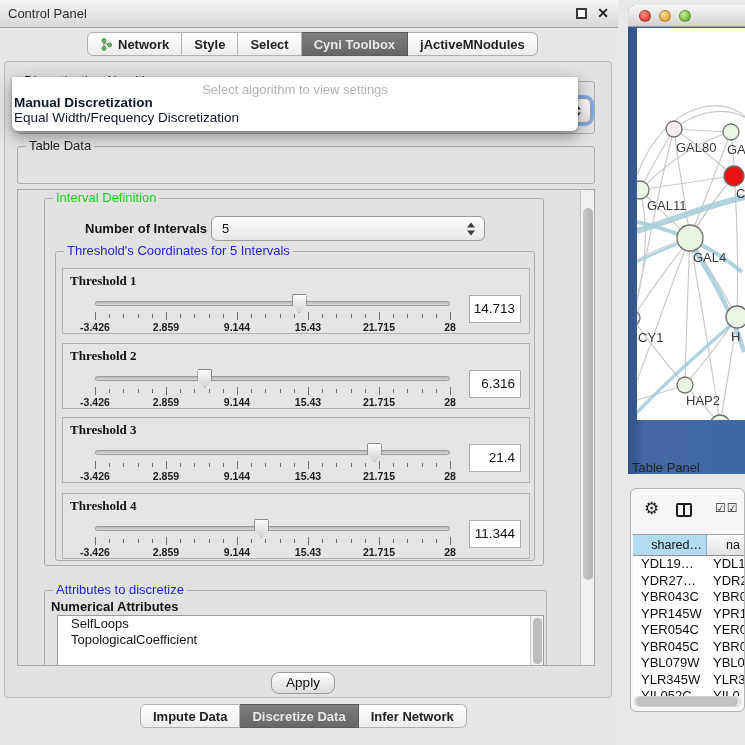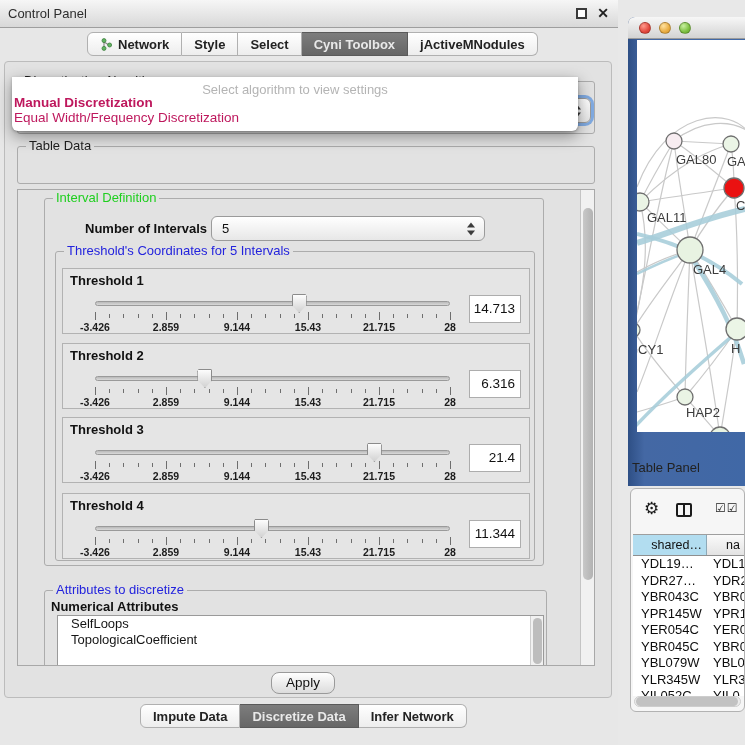--- a/index.html
+++ b/index.html
@@ -37,33 +37,33 @@
   .stepper{position:absolute;right:9px;top:50%;transform:translateY(-50%);}
   .stepper i{display:block;width:0;height:0;border-left:4px solid transparent;border-right:4px solid transparent;}
   .stepper .up{border-bottom:5px solid #3c3c3c;margin-bottom:3px;}
   .stepper .dn{border-top:5px solid #3c3c3c;}
   .focusring{box-shadow:0 0 0 3px rgba(110,160,225,.85);}
 
   
   .popup{position:absolute;left:12px;top:77px;width:566px;height:54px;background:#fff;z-index:60;
     border-radius:0 0 6px 6px;box-shadow:0 5px 16px rgba(0,0,0,.40),0 1px 3px rgba(0,0,0,.25);}
   .popup .hint{height:18px;padding-top:5px;text-align:center;font-size:13px;color:#b4b4b4;}
-  .popup .opt{font-size:13.5px;color:#be185d;padding-left:2px;line-height:15px;}
+  .popup .opt{font-size:13.5px;color:#0f172a;padding-left:2px;line-height:15px;}
   .popup .opt.bold{font-weight:700;}
 
   
   .viewport{position:absolute;left:12px;top:127px;width:578px;height:477px;border:1px solid #a8a8a8;
     background:#e2e2e2;overflow:hidden;}
   .vsb{position:absolute;right:0;top:0;width:14px;height:100%;background:#f1f1f1;border-left:1px solid #c4c4c4;}
   .vsb .thumb{position:absolute;left:2px;top:18px;width:10px;height:372px;border-radius:6px;
     background:linear-gradient(90deg,#c8c8c8,#b2b2b2);}
 
   
   .trow-panel{position:absolute;left:6px;width:468px;height:66px;border:1px solid #b2b2b2;background:#e5e5e5;}
-  .trow-panel .tlabel{position:absolute;left:7px;top:4px;font-size:13px;font-weight:700;color:#111;}
+  .trow-panel .tlabel{position:absolute;left:7px;top:4px;font-size:13px;font-weight:700;color:#111;font-family:Liberation Serif, serif;}
   .track{position:absolute;left:32px;top:32px;width:355px;height:5px;border:1px solid #9a9a9a;border-radius:3px;
     background:linear-gradient(#b9b9b9,#d9d9d9);}
   .thumb-sl{position:absolute;top:-8px;width:15px;height:19px;
     background:linear-gradient(#fdfdfd,#d2d2d2);border:1px solid #8b8b8b;
     clip-path:polygon(8% 0,92% 0,100% 12%,100% 58%,50% 100%,0 58%,0 12%);}
   .tick-row{position:absolute;left:32px;top:43px;width:355px;height:8px;}
   .tick-row .tick{position:absolute;top:2px;width:1px;height:4px;background:#6e6e6e;}
   .tick-row .tick.major{top:0;height:8px;}
   .scale-labels{position:absolute;left:32px;top:52px;width:355px;height:12px;}
   .scale-labels span{position:absolute;transform:translateX(-50%);font-size:10.5px;font-weight:700;color:#1c1c1c;white-space:nowrap;}
@@ -74,21 +74,21 @@
   .attr-list{position:absolute;left:12px;top:24px;width:487px;height:120px;background:#fff;border:1px solid #9a9a9a;}
   .attr-item{font-size:13px;color:#151515;padding-left:13px;line-height:15.5px;}
   .attr-vsb{position:absolute;right:0;top:0;width:13px;height:100%;background:#f1f1f1;border-left:1px solid #cfcfcf;}
   .attr-vsb .thumb{position:absolute;left:2px;top:2px;width:9px;height:46px;border-radius:5px;background:#bdbdbd;}
 
   .apply{position:absolute;left:266px;top:610px;width:64px;height:22px;border:1px solid #9a9a9a;border-radius:8px;
     background:linear-gradient(#fefefe,#dcdcdc);font-size:13.5px;color:#111;text-align:center;line-height:20px;}
 
   
   .right{position:absolute;left:618px;top:0;width:127px;height:745px;background:#e8e8e8;}
-  .netwin{position:absolute;left:10px;top:17px;width:117px;height:469px;background:linear-gradient(90deg,#2e4f85,#4468a4 14%,#4068a6);
+  .netwin{position:absolute;left:10px;top:5px;width:117px;height:469px;background:linear-gradient(90deg,#2e4f85,#4468a4 14%,#4068a6);
     border-radius:7px 0 0 0;}
   .net-titlebar{position:absolute;left:0;top:0;width:100%;height:22px;border-radius:7px 0 0 0;
     background:linear-gradient(#f7f7f7,#d3d3d3);border-bottom:1px solid #9a9a9a;}
   .light{position:absolute;top:5px;width:12px;height:12px;border-radius:50%;border:1px solid rgba(0,0,0,.25);}
   .light.red{left:11px;background:radial-gradient(circle at 35% 30%,#ff9a8d,#e0443a 65%);}
   .light.yellow{left:31px;background:radial-gradient(circle at 35% 30%,#ffe2a0,#e7a93c 65%);}
   .light.green{left:51px;background:radial-gradient(circle at 35% 30%,#c8f0a0,#78bc3c 65%);}
   .net-canvas{position:absolute;left:9px;top:23px;width:108px;height:392px;background:#fff;overflow:hidden;}
 
   .tp-title{position:absolute;left:14px;top:460px;font-size:13px;color:#222;}

